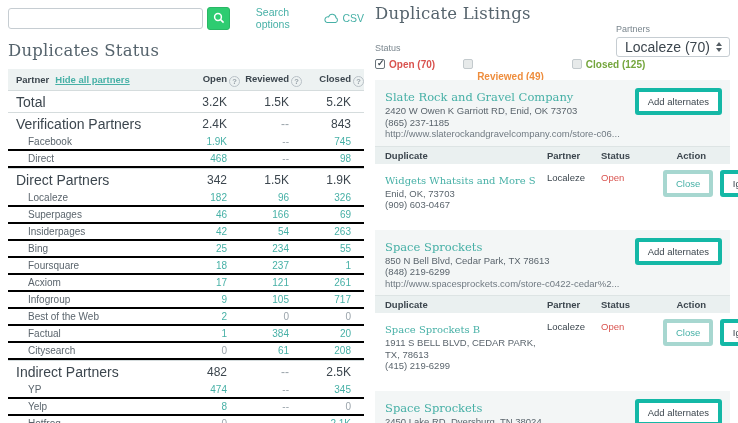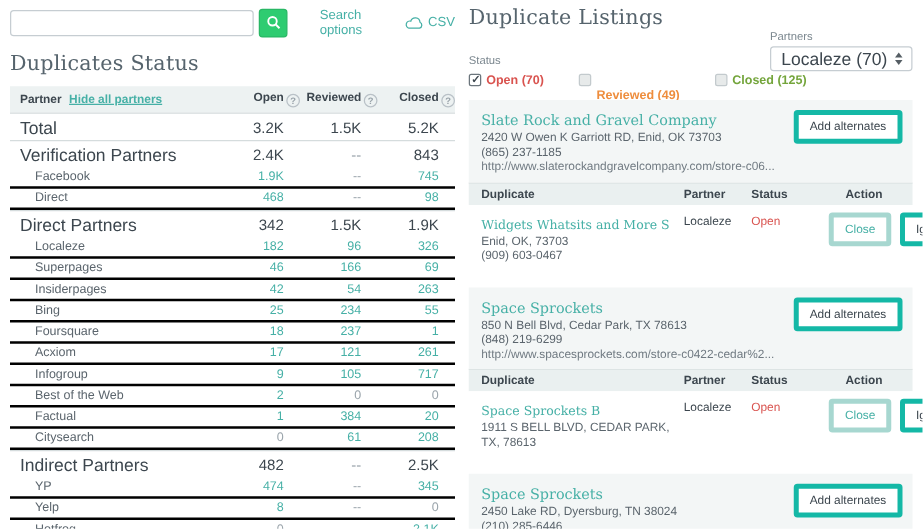--- a/index.html
+++ b/index.html
@@ -354,20 +354,21 @@
       <div class="dc-name">Duplicate</div>
       <div class="dc-partner">Partner</div>
       <div class="dc-status">Status</div>
       <div class="dc-action">Action</div>
     </div>
     <div class="dup-rows">
   <div class="dup-row">
     <div class="dc-name">
       <a class="dup-name">Space Sprockets B</a>
       <div class="dup-line dup-addr">1911 S BELL BLVD, CEDAR PARK, TX, 78613</div>
+      <div class="dup-line dup-phone">(415) 219-6299</div>
     </div>
     <div class="dc-partner dup-partner">Localeze</div>
     <div class="dc-status dup-status">Open</div>
     <div class="dc-action">
       <button class="btn close-btn">Close</button>
       <button class="btn ignore-btn">Ignore</button>
     </div>
   </div>
 </div>
   </div>

